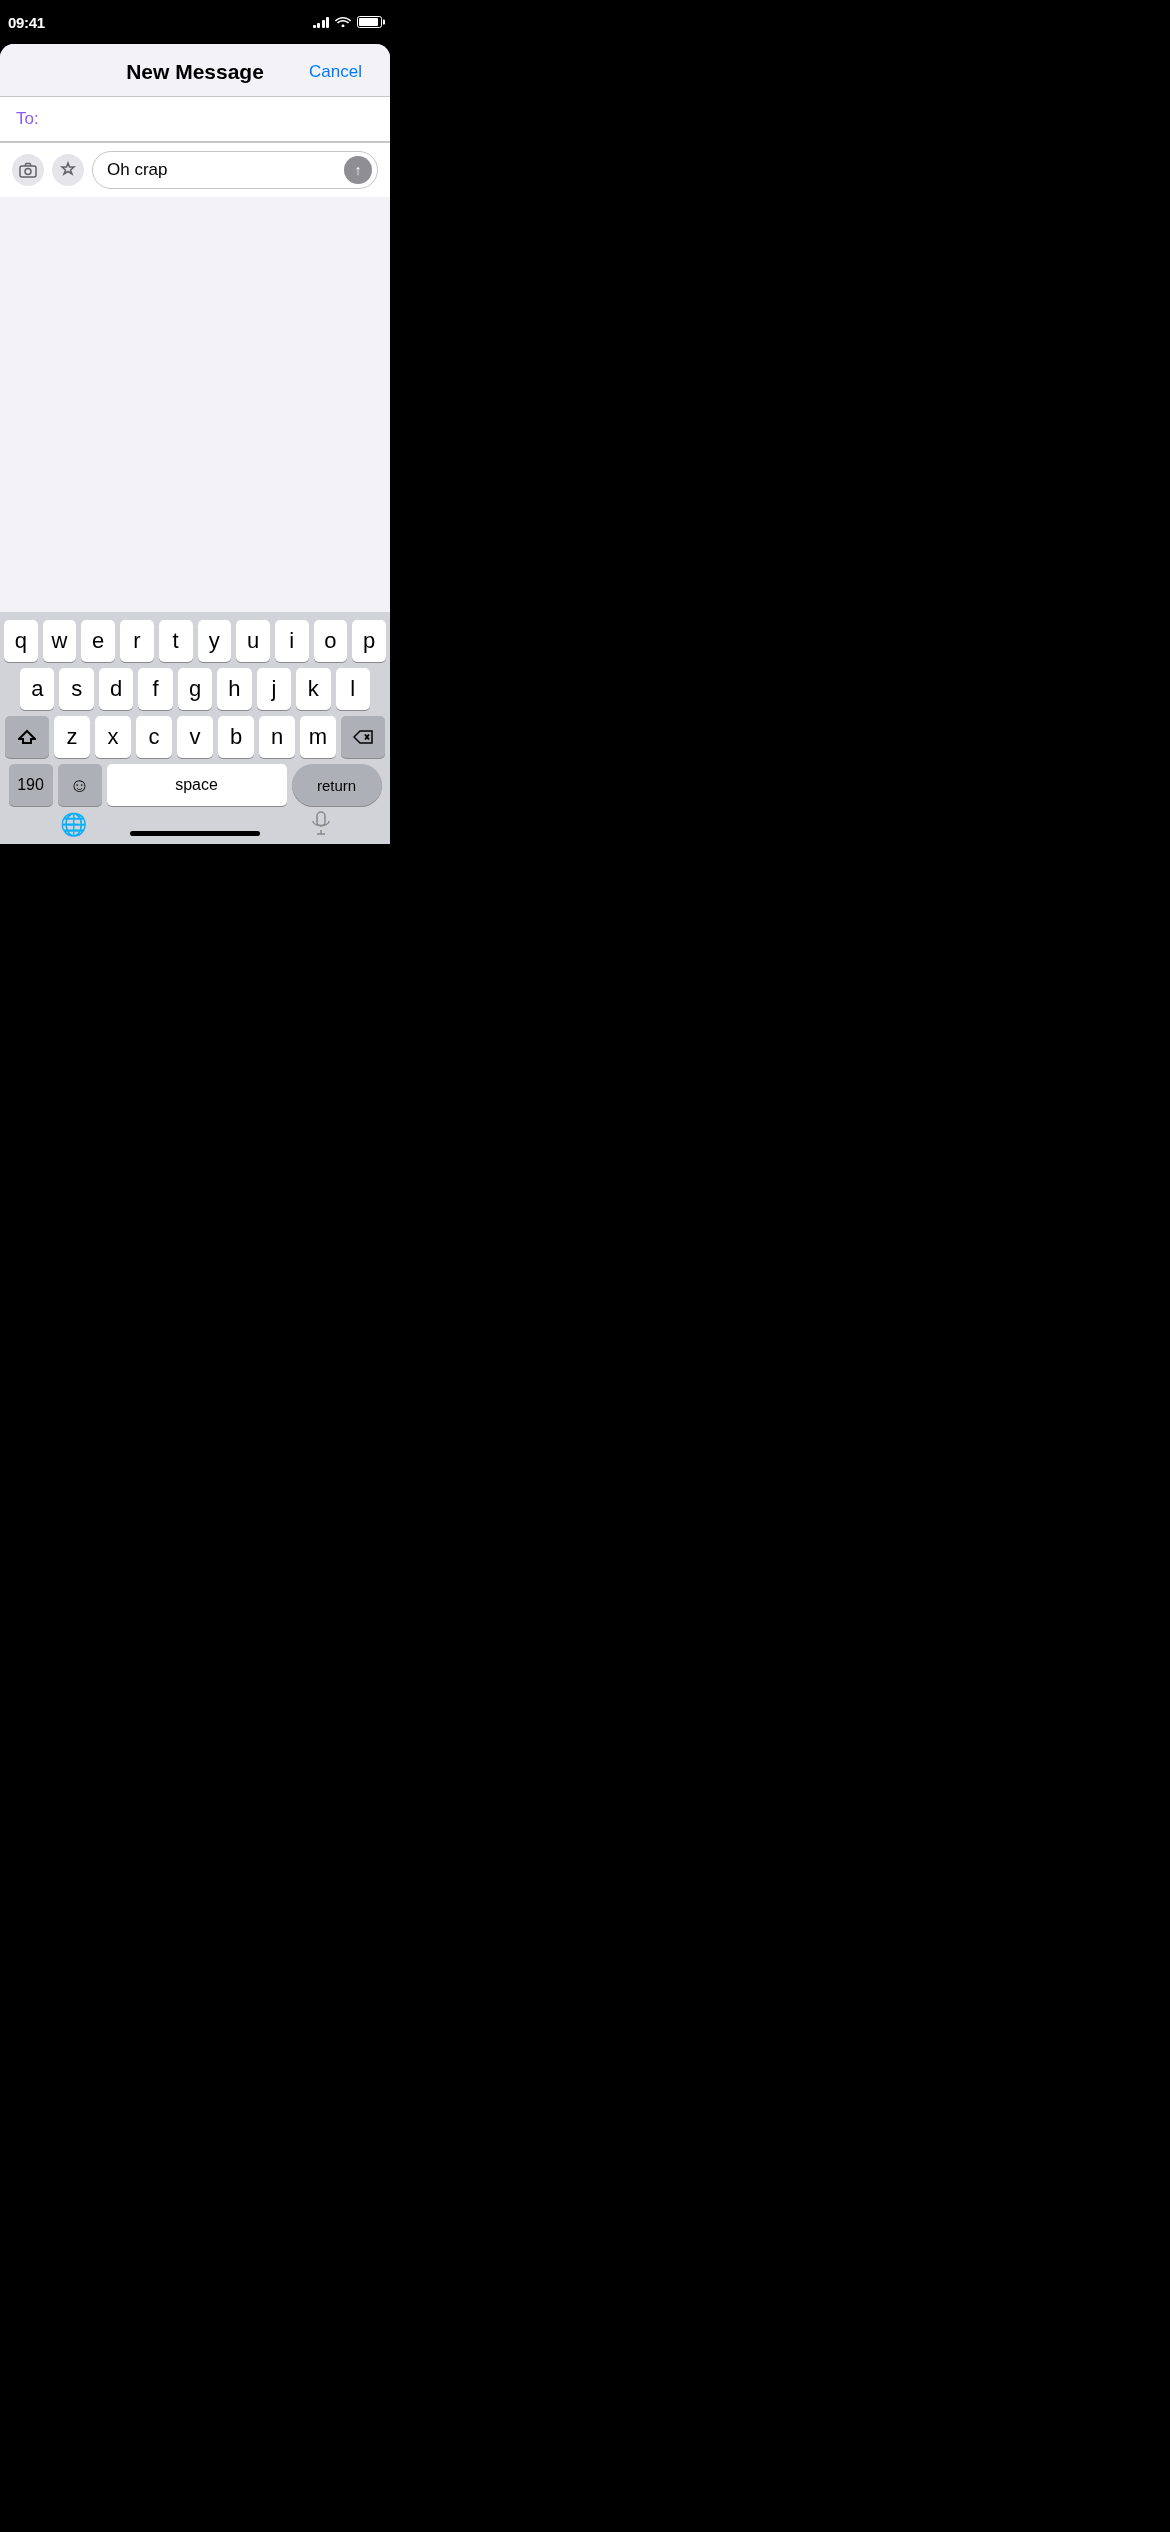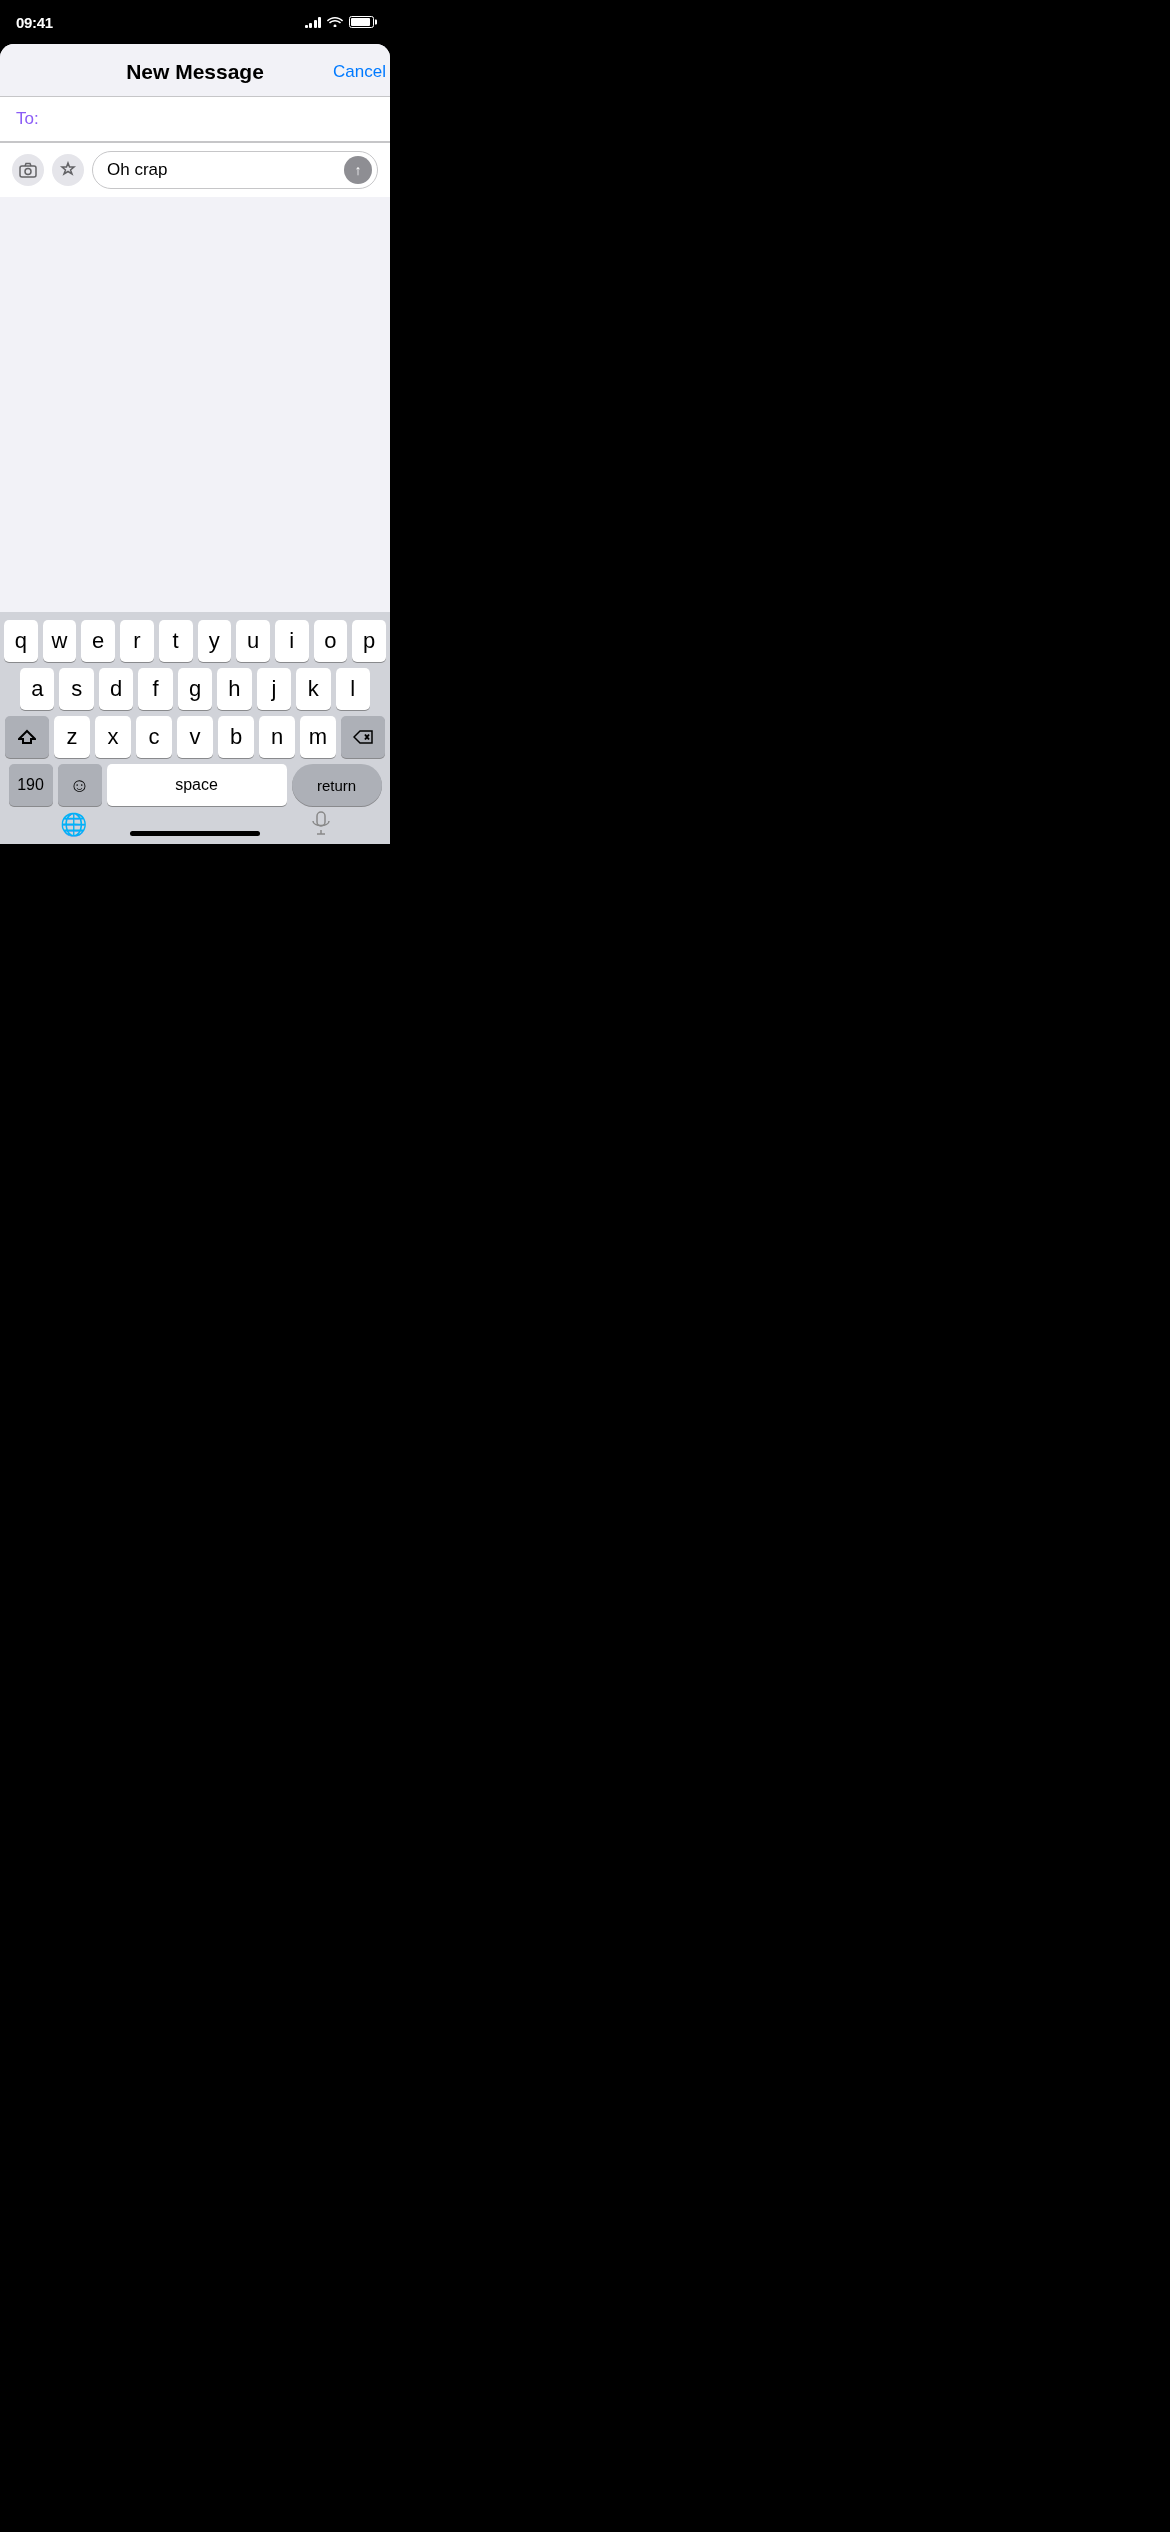--- a/index.html
+++ b/index.html
@@ -13,21 +13,21 @@
       overflow: hidden;
       position: relative;
     }
 
     .status-bar {
       background: #000;
       height: 44px;
       display: flex;
       align-items: center;
       justify-content: space-between;
-      padding: 0 16px;
+      padding: 0 8px;
       position: relative;
     }
 
     .status-time {
       color: #fff;
       font-size: 15px;
       font-weight: 600;
       letter-spacing: -0.3px;
     }
 
@@ -108,21 +108,21 @@
 
     .header-title {
       font-size: 21px;
       font-weight: 600;
       color: #000;
       text-align: center;
     }
 
     .cancel-button {
       position: absolute;
-      right: 4px;
+      right: 28px;
       color: #007aff;
       font-size: 17px;
       background: none;
       border: none;
       cursor: pointer;
     }
 
     .to-field {
       background: #fff;
       padding: 12px 16px;

